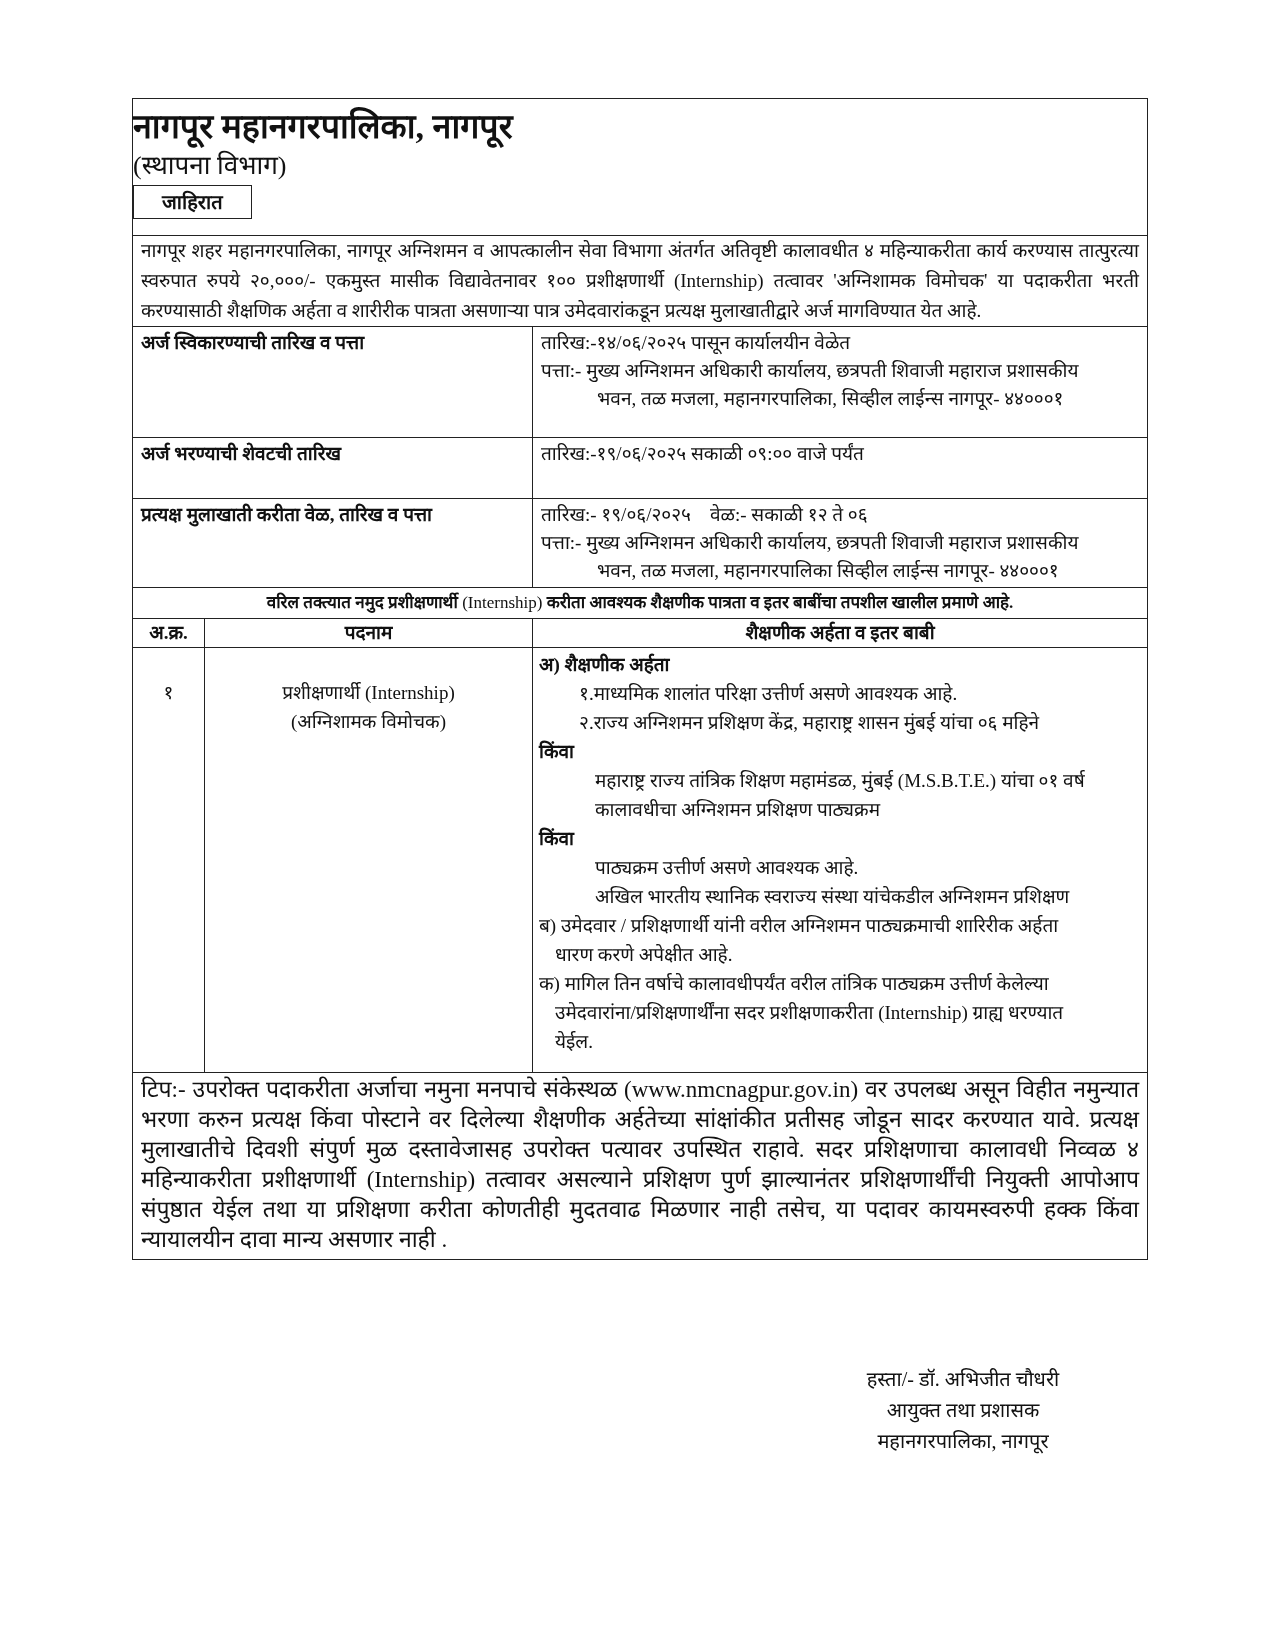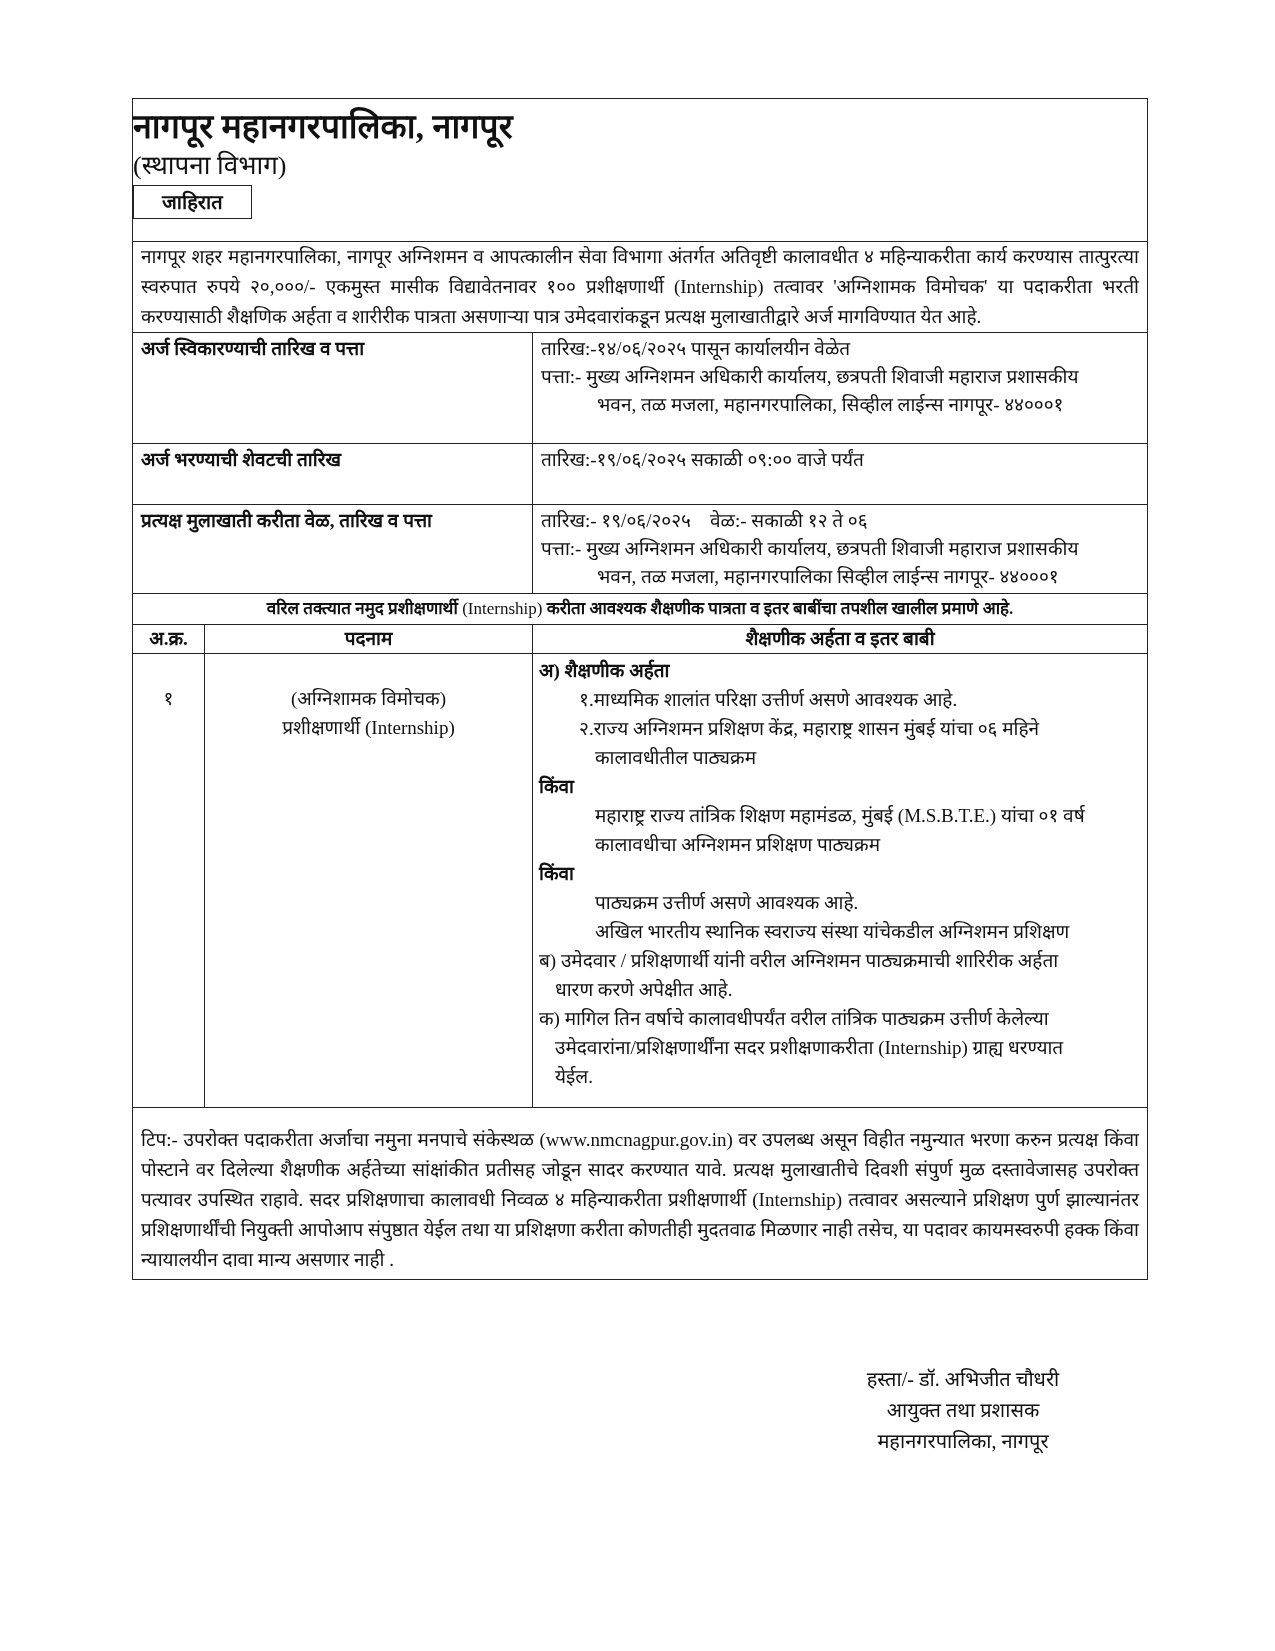--- a/index.html
+++ b/index.html
@@ -1,21 +1,21 @@
 <!DOCTYPE html>
 <html><head>
 <meta charset="utf-8">
 <style>
   html, body { margin: 0; padding: 0; background: #ffffff; }
   body { width: 1275px; height: 1651px; position: relative; font-family: "Liberation Serif", "DejaVu Serif", serif; color: #111; }
   .doc { position: absolute; left: 132px; top: 98px; width: 1016px; border: 1.5px solid #222; box-sizing: border-box; }
   .hdr { text-align: left; padding-top: 4px; padding-bottom: 4px; border-bottom: 1.5px solid #222; }
   .title { font-size: 34px; font-weight: bold; line-height: 48px; }
   .subtitle { font-size: 26px; line-height: 30px; }
-  .adbox { display: inline-block; border: 1.5px solid #222; padding: 4px 28px; font-size: 20px; font-weight: bold; line-height: 24px; margin-top: 4px; margin-bottom: 18px; }
+  .adbox { display: inline-block; border: 1.5px solid #222; padding: 4px 28px; font-size: 20px; font-weight: bold; line-height: 24px; margin-top: 4px; margin-bottom: 12px; }
   .intro { font-size: 19px; line-height: 30px; padding: 0 8px; text-align: justify; border-bottom: 1.5px solid #222; }
   .row { display: flex; border-bottom: 1.5px solid #222; }
   .row .lbl { width: 400px; border-right: 1.5px solid #222; padding: 2px 8px; font-weight: bold; font-size: 19px; line-height: 28px; box-sizing: border-box; }
   .row .val { flex: 1; padding: 2px 8px; font-size: 19px; line-height: 28px; }
   .indent { padding-left: 56px; }
   .subhead { text-align: center; font-weight: bold; font-size: 17px; line-height: 30px; border-bottom: 1.5px solid #222; }
   .subhead .en { font-weight: normal; }
   .tbl { display: flex; border-bottom: 1.5px solid #222; }
   .c1 { width: 72px; border-right: 1.5px solid #222; text-align: center; box-sizing: border-box; }
   .c2 { width: 328px; border-right: 1.5px solid #222; text-align: center; box-sizing: border-box; }
@@ -23,21 +23,21 @@
   .th { font-weight: bold; font-size: 19px; line-height: 28px; }
   .th .c3 { text-align: center; }
   .td { font-size: 19px; line-height: 29px; }
   .td .c1, .td .c2 { padding-top: 30px; }
   .td .c3 { padding: 2px 6px 16px 6px; }
   .bold { font-weight: bold; }
   .i1 { padding-left: 40px; }
   .i2 { padding-left: 56px; }
   .i3 { padding-left: 16px; }
   .ctr { text-align: left; font-weight: bold; }
-  .note { font-size: 19px; line-height: 30px; padding: 2px 8px 4px 8px; text-align: justify; margin-top: 15px; }
+  .note { font-size: 23px; line-height: 30px; padding: 2px 8px 4px 8px; text-align: justify; }
   .sign { position: absolute; left: 828px; top: 1364px; width: 270px; text-align: center; font-size: 20px; line-height: 31px; }
 </style>
 </head>
 <body>
 
 <div class="doc">
   <div class="hdr">
     <div class="title">नागपूर महानगरपालिका, नागपूर</div>
     <div class="subtitle">(स्थापना विभाग)</div>
     <div class="adbox">जाहिरात</div>
@@ -76,28 +76,27 @@
 
   <div class="tbl th">
     <div class="c1">अ.क्र.</div>
     <div class="c2">पदनाम</div>
     <div class="c3">शैक्षणीक अर्हता व इतर बाबी</div>
   </div>
 
   <div class="tbl td">
     <div class="c1">१</div>
     <div class="c2">
+      <div>प्रशीक्षणार्थी (Internship)</div>
       <div>(अग्निशामक विमोचक)</div>
-      <div>प्रशीक्षणार्थी (Internship)</div>
     </div>
     <div class="c3">
       <div class="bold">अ) शैक्षणीक अर्हता</div>
       <div class="i1">१.माध्यमिक शालांत परिक्षा उत्तीर्ण असणे आवश्यक आहे.</div>
       <div class="i1">२.राज्य अग्निशमन प्रशिक्षण केंद्र, महाराष्ट्र शासन मुंबई यांचा ०६ महिने</div>
-      <div class="i2">कालावधीतील पाठ्यक्रम</div>
       <div class="ctr">किंवा</div>
       <div class="i2">महाराष्ट्र राज्य तांत्रिक शिक्षण महामंडळ, मुंबई (M.S.B.T.E.) यांचा ०१ वर्ष</div>
       <div class="i2">कालावधीचा अग्निशमन प्रशिक्षण पाठ्यक्रम</div>
       <div class="ctr">किंवा</div>
       <div class="i2">पाठ्यक्रम उत्तीर्ण असणे आवश्यक आहे.</div>
       <div class="i2">अखिल भारतीय स्थानिक स्वराज्य संस्था यांचेकडील अग्निशमन प्रशिक्षण</div>
       <div>ब) उमेदवार / प्रशिक्षणार्थी यांनी वरील अग्निशमन पाठ्यक्रमाची शारिरीक अर्हता</div>
       <div class="i3">धारण करणे अपेक्षीत आहे.</div>
       <div>क) मागिल तिन वर्षाचे कालावधीपर्यंत वरील तांत्रिक पाठ्यक्रम उत्तीर्ण केलेल्या</div>
       <div class="i3">उमेदवारांना/प्रशिक्षणार्थींना सदर प्रशीक्षणाकरीता  (Internship) ग्राह्य धरण्यात</div>

